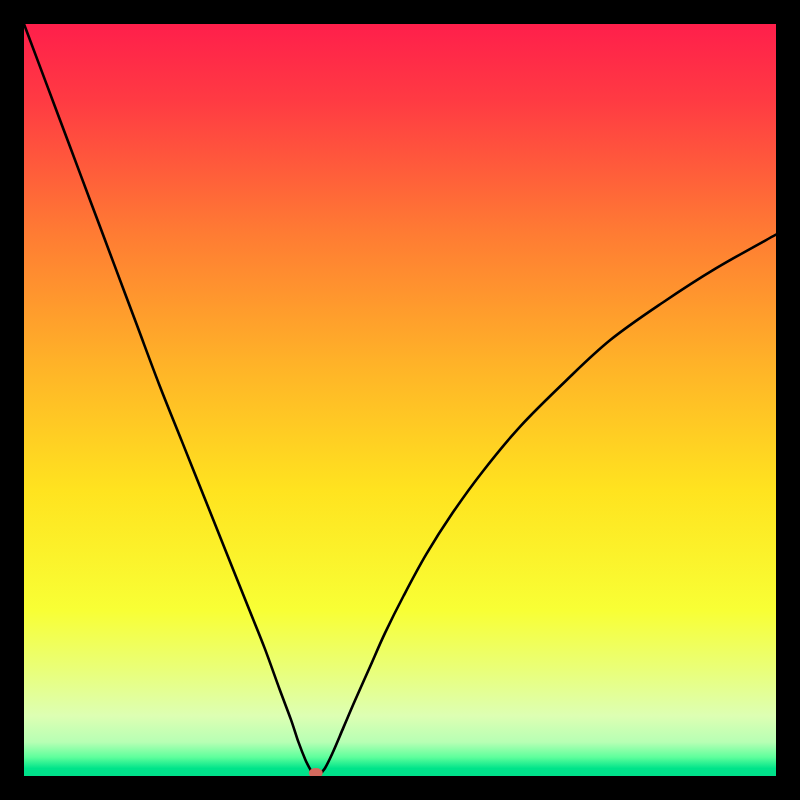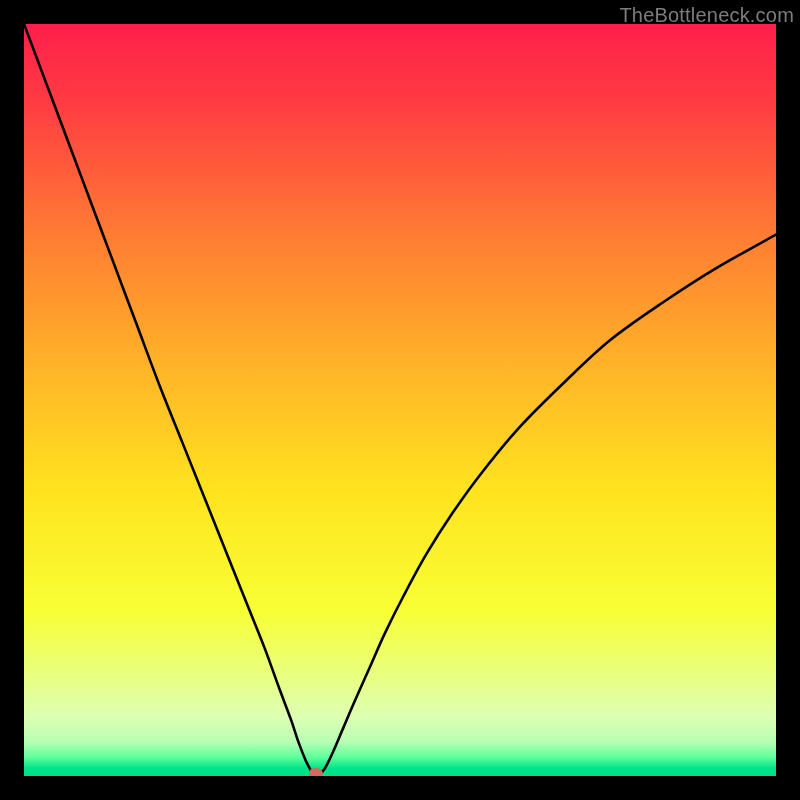--- a/index.html
+++ b/index.html
@@ -59,14 +59,13 @@
             <stop offset="97.50%" stop-color="#5eff9c"></stop>
             <stop offset="99.00%" stop-color="#00e48a"></stop>
             <stop offset="100.00%" stop-color="#00e08a"></stop>
           </linearGradient>
       </defs>
       <rect x="0" y="0" width="752" height="752" fill="url(#bg-grad)"></rect>
       <path id="curve-path" fill="none" stroke="#000" stroke-width="2.6" stroke-linejoin="round" stroke-linecap="round" d="M 0.00 0.00 C 3.76 10.03, 15.04 40.11, 22.56 60.16 C 30.08 80.21, 37.60 100.27, 45.12 120.32 C 52.64 140.37, 60.16 160.43, 67.68 180.48 C 75.20 200.53, 82.72 220.59, 90.24 240.64 C 97.76 260.69, 105.28 280.75, 112.80 300.80 C 120.32 320.85, 127.84 341.53, 135.36 360.96 C 142.88 380.39, 150.40 398.56, 157.92 417.36 C 165.44 436.16, 172.96 454.96, 180.48 473.76 C 188.00 492.56, 195.52 511.36, 203.04 530.16 C 210.56 548.96, 219.33 570.89, 225.60 586.56 C 231.87 602.23, 235.63 611.00, 240.64 624.16 C 245.65 637.32, 251.29 653.61, 255.68 665.52 C 260.07 677.43, 263.83 686.83, 266.96 695.60 C 270.09 704.37, 272.10 711.52, 274.48 718.16 C 276.86 724.80, 279.37 731.07, 281.25 735.46 C 283.13 739.84, 284.51 742.22, 285.76 744.48 C 287.01 746.74, 287.01 748.24, 288.77 748.99 C 290.52 749.74, 294.28 749.74, 296.29 748.99 C 298.29 748.24, 298.79 747.74, 300.80 744.48 C 302.81 741.22, 305.19 736.33, 308.32 729.44 C 311.45 722.55, 315.84 711.89, 319.60 703.12 C 323.36 694.35, 326.49 686.83, 330.88 676.80 C 335.27 666.77, 340.91 654.24, 345.92 642.96 C 350.93 631.68, 355.32 621.03, 360.96 609.12 C 366.60 597.21, 372.87 584.68, 379.76 571.52 C 386.65 558.36, 394.17 543.95, 402.32 530.16 C 410.47 516.37, 419.24 502.59, 428.64 488.80 C 438.04 475.01, 447.44 461.85, 458.72 447.44 C 470.00 433.03, 482.53 417.36, 496.32 402.32 C 510.11 387.28, 526.40 371.61, 541.44 357.20 C 556.48 342.79, 570.27 329.00, 586.56 315.84 C 602.85 302.68, 621.65 290.15, 639.20 278.24 C 656.75 266.33, 673.04 255.68, 691.84 244.40 C 710.64 233.12, 741.97 216.20, 752.00 210.56"></path>
       <ellipse id="min-marker" fill="#d36a5e" cx="291.78" cy="748.99" rx="7" ry="5"></ellipse>
     </svg>
   </div>
-  <div class="watermark">TheBottleneck.com</div>
 </div>
 
 </body></html>

